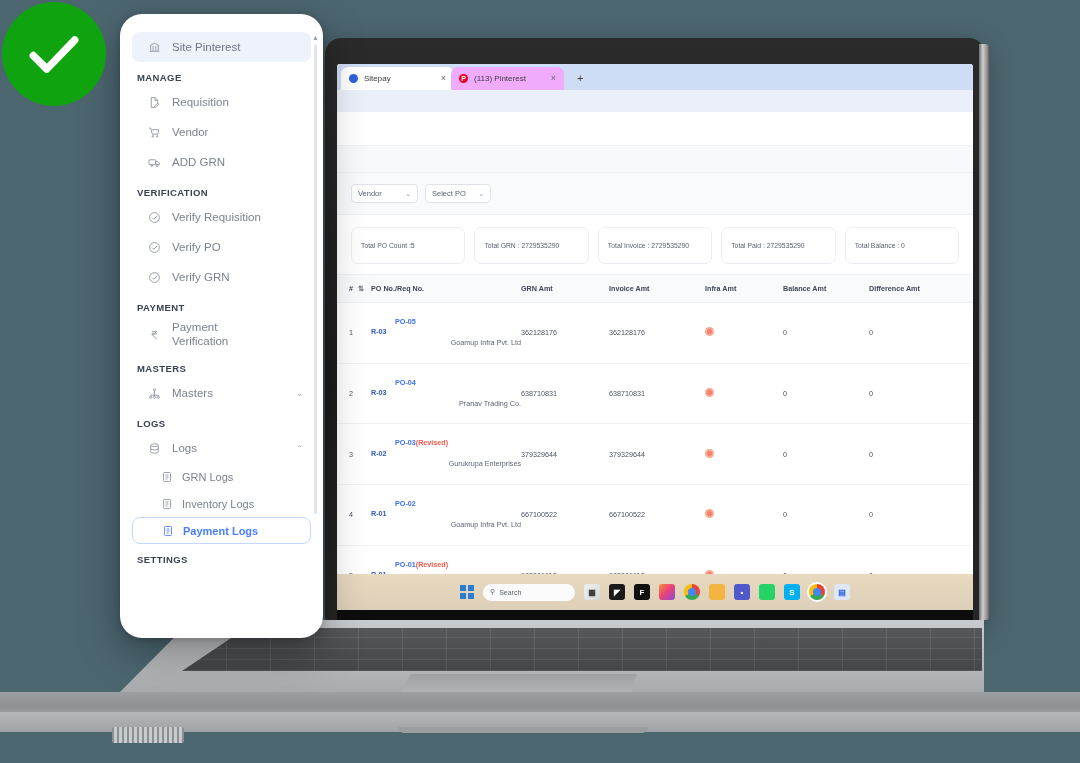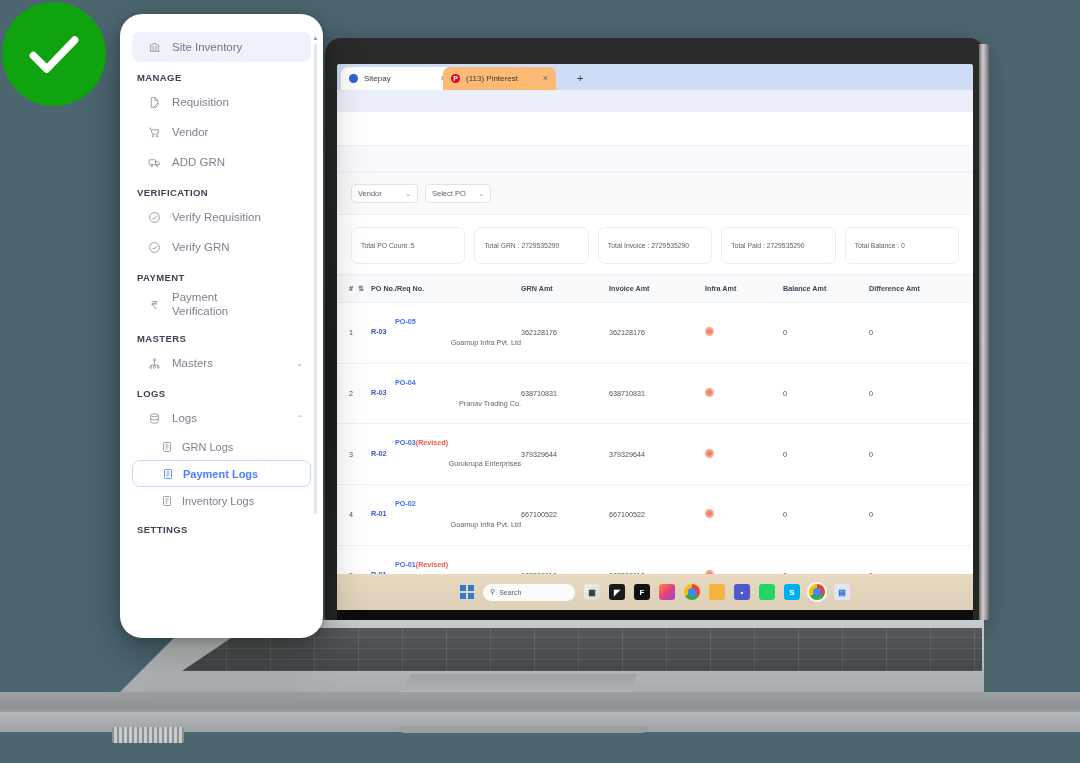--- a/index.html
+++ b/index.html
@@ -86,21 +86,21 @@
     position: absolute; left: 0; top: 0; width: 636px; height: 26px;
     background: #cfdcf5;
   }
   .tab {
     position: absolute; top: 3px; height: 23px;
     display: flex; align-items: center; gap: 6px;
     padding: 0 8px; font-size: 8px; color: #3b3b3b;
     border-radius: 7px 7px 0 0;
   }
   .tab.active { left: 4px; width: 113px; background: #ffffff; }
-  .tab.inactive { left: 106px; width: 113px; background: #fdba74; }
+  .tab.inactive { left: 114px; width: 113px; background: #f0abfc; }
   .tab-fav { width: 9px; height: 9px; border-radius: 50%; flex: 0 0 auto; }
   .fav-blue { background: #2b63d9; }
   .fav-pin  { background: #e60023; color:#fff; font-size:7px; display:flex; align-items:center; justify-content:center; font-weight:700;}
   .tab-title { flex: 1 1 auto; white-space: nowrap; overflow: hidden; text-overflow: ellipsis; }
   .tab-x { font-size: 9px; color: #666; line-height: 1; }
   .tab-new { position: absolute; left: 240px; top: 8px; font-size: 11px; color: #3c3c3c; }
 
   .omnibar { position: absolute; left: 0; top: 26px; width: 636px; height: 22px; background: #eaeff9; }
   .contentarea { position: absolute; left: 0; top: 48px; width: 636px; height: 462px; background: #ffffff; }
 
@@ -427,21 +427,21 @@
   <div class="sc-scroll"></div>
 
   <div class="nav-item active-soft">
     <span class="nav-ico">
       <svg width="13" height="13" viewBox="0 0 24 24" fill="none" stroke="#8a919e" stroke-width="1.6">
         <path d="M3 9l9-5 9 5"></path>
           <path d="M5 9v9M9.5 9v9M14.5 9v9M19 9v9"></path>
           <path d="M3 19h18"></path>
       </svg>
     </span>
-    <span>Site Inventory</span>
+    <span>Site Pinterest</span>
   </div>
 
   <div class="section">MANAGE</div>
 
 
   <div class="nav-item">
     <span class="nav-ico">
       <svg width="13" height="13" viewBox="0 0 24 24" fill="none" stroke="#8a919e" stroke-width="1.6">
         <path d="M6 3h7l5 5v6"></path>
           <path d="M6 3v18h6"></path>
@@ -480,20 +480,29 @@
   <div class="nav-item">
     <span class="nav-ico">
       <svg width="13" height="13" viewBox="0 0 24 24" fill="none" stroke="#8a919e" stroke-width="1.6">
         <circle cx="12" cy="12" r="9"></circle>
           <path d="M8 12.5l2.7 2.7L17 9"></path>
       </svg>
     </span>
     <span>Verify Requisition</span>
   </div>
 
+  <div class="nav-item">
+    <span class="nav-ico">
+      <svg width="13" height="13" viewBox="0 0 24 24" fill="none" stroke="#8a919e" stroke-width="1.6">
+        <circle cx="12" cy="12" r="9"></circle>
+          <path d="M8 12.5l2.7 2.7L17 9"></path>
+      </svg>
+    </span>
+    <span>Verify PO</span>
+  </div>
 
   <div class="nav-item">
     <span class="nav-ico">
       <svg width="13" height="13" viewBox="0 0 24 24" fill="none" stroke="#8a919e" stroke-width="1.6">
         <circle cx="12" cy="12" r="9"></circle>
           <path d="M8 12.5l2.7 2.7L17 9"></path>
       </svg>
     </span>
     <span>Verify GRN</span>
   </div>
@@ -545,38 +554,38 @@
   <div class="sub-item">
     <span class="nav-ico">
       <svg width="12" height="12" viewBox="0 0 24 24" fill="none" stroke="#8a919e" stroke-width="1.7">
         <rect x="5" y="3" width="14" height="18" rx="2"></rect>
           <path d="M9 8h6M9 12h6M9 16h4"></path>
       </svg>
     </span>
     <span>GRN Logs</span>
   </div>
 
+  <div class="sub-item">
+    <span class="nav-ico">
+      <svg width="12" height="12" viewBox="0 0 24 24" fill="none" stroke="#8a919e" stroke-width="1.7">
+        <rect x="5" y="3" width="14" height="18" rx="2"></rect>
+          <path d="M9 8h6M9 12h6M9 16h4"></path>
+      </svg>
+    </span>
+    <span>Inventory Logs</span>
+  </div>
+
   <div class="sub-item sel">
     <span class="nav-ico">
       <svg width="12" height="12" viewBox="0 0 24 24" fill="none" stroke="#4a7dff" stroke-width="1.7">
         <rect x="5" y="3" width="14" height="18" rx="2"></rect>
           <path d="M9 8h6M9 12h6M9 16h4"></path>
       </svg>
     </span>
     <span>Payment Logs</span>
-  </div>
-
-  <div class="sub-item">
-    <span class="nav-ico">
-      <svg width="12" height="12" viewBox="0 0 24 24" fill="none" stroke="#8a919e" stroke-width="1.7">
-        <rect x="5" y="3" width="14" height="18" rx="2"></rect>
-          <path d="M9 8h6M9 12h6M9 16h4"></path>
-      </svg>
-    </span>
-    <span>Inventory Logs</span>
   </div>
 
   <div class="section">SETTINGS</div>
 </div>
 
 <div class="badge">
   <svg width="62" height="62" viewBox="0 0 24 24" fill="none" stroke="#ffffff" stroke-width="2.9" stroke-linecap="round" stroke-linejoin="round">
     <path d="M4 12.6l5.2 5.2L20 6.6"></path>
   </svg>
 </div>

